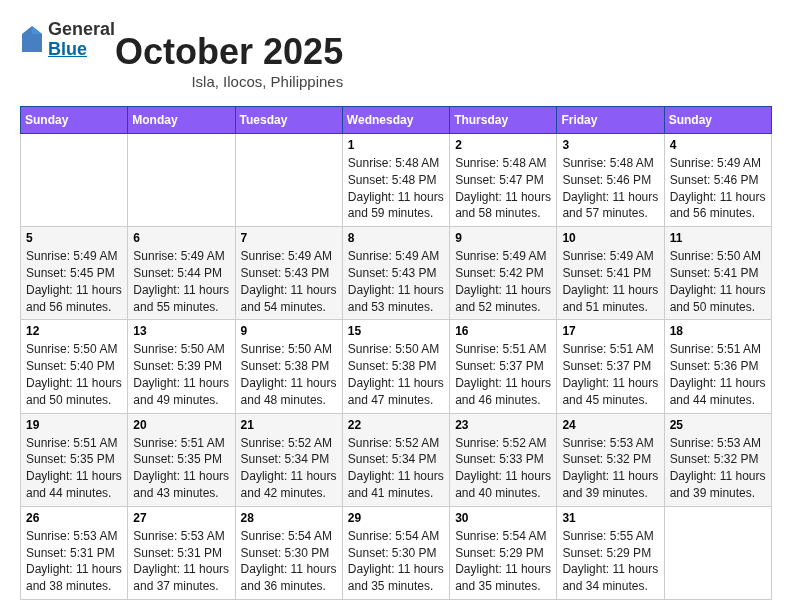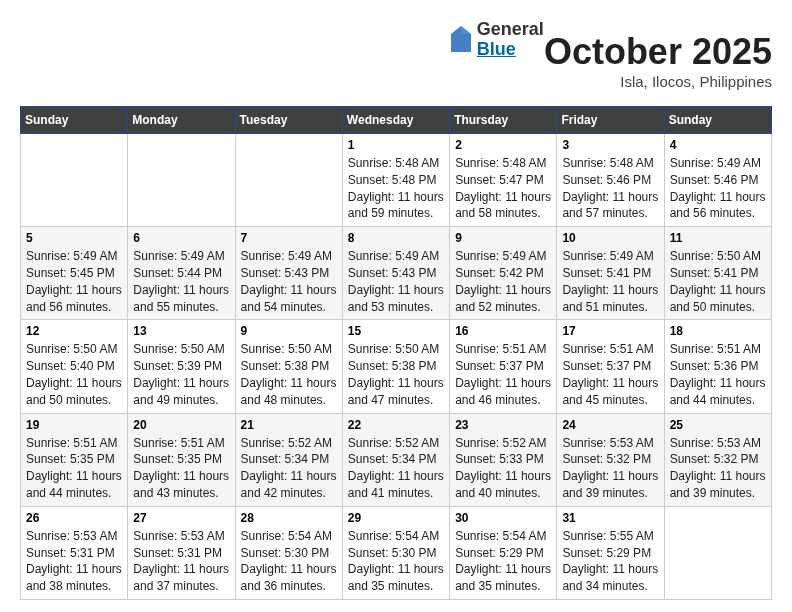--- a/index.html
+++ b/index.html
@@ -5,21 +5,21 @@
     * { box-sizing: border-box; margin: 0; padding: 0; }
     body {
       font-family: Arial, sans-serif;
       background: #fff;
       width: 792px;
       min-height: 612px;
       padding: 20px;
     }
     .header {
       display: flex;
-      justify-content: flex-end;
+      justify-content: flex-start;
       align-items: flex-start;
       margin-bottom: 16px;
     }
     .logo {
       display: flex;
       align-items: center;
       gap: 4px;
     }
     .logo-text {
       display: flex;
@@ -46,21 +46,21 @@
     .location {
       font-size: 15px;
       color: #444;
     }
     .calendar {
       width: 100%;
       border-collapse: collapse;
       font-size: 11px;
     }
     .calendar th {
-      background-color: #404040;
+      background-color: #8b5cf6;
       color: #fff;
       padding: 6px 4px;
       text-align: left;
       font-size: 12px;
       font-weight: bold;
       border: 1px solid #1a4a9a;
     }
     .calendar td {
       border: 1px solid #ccc;
       vertical-align: top;

